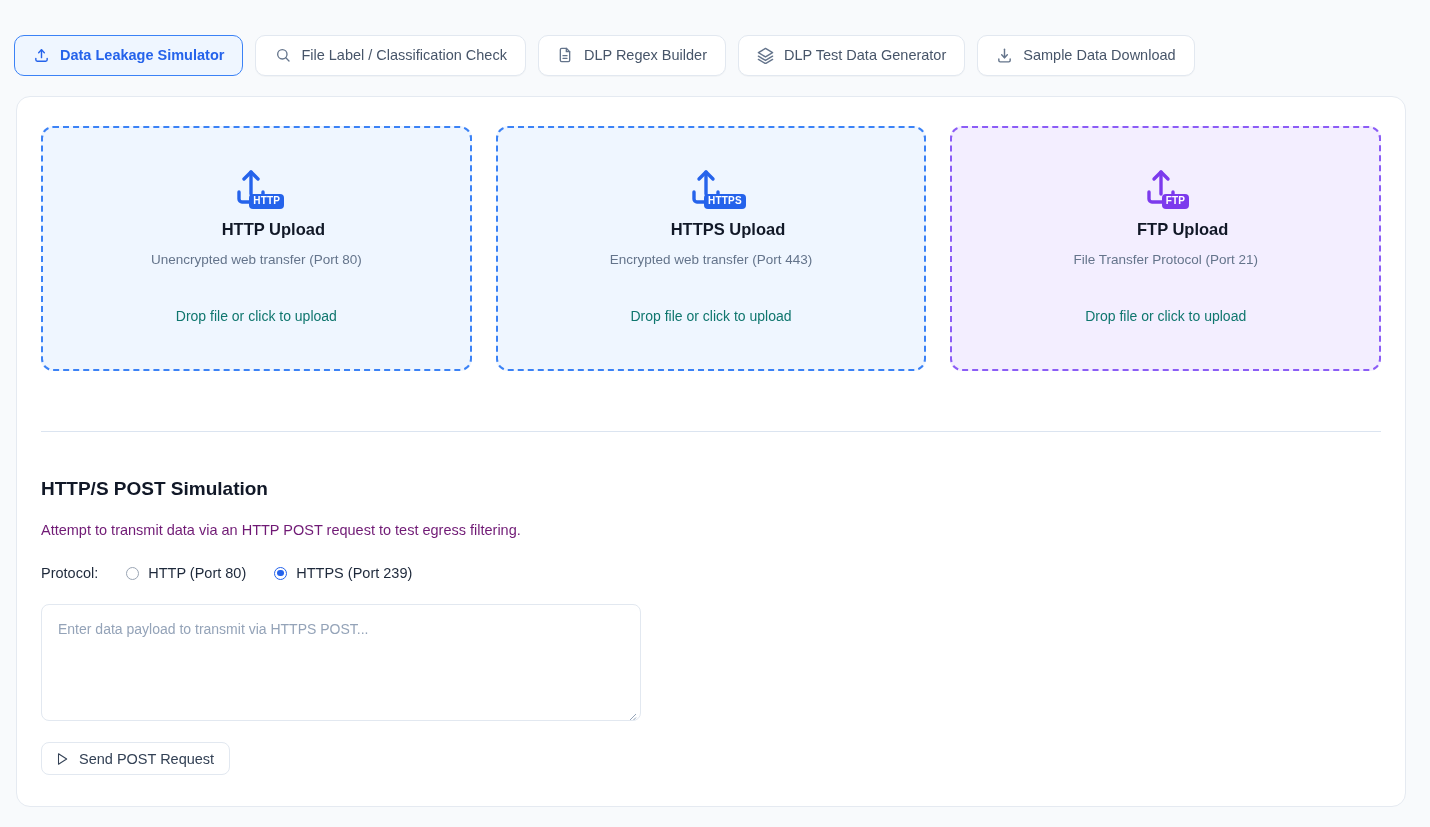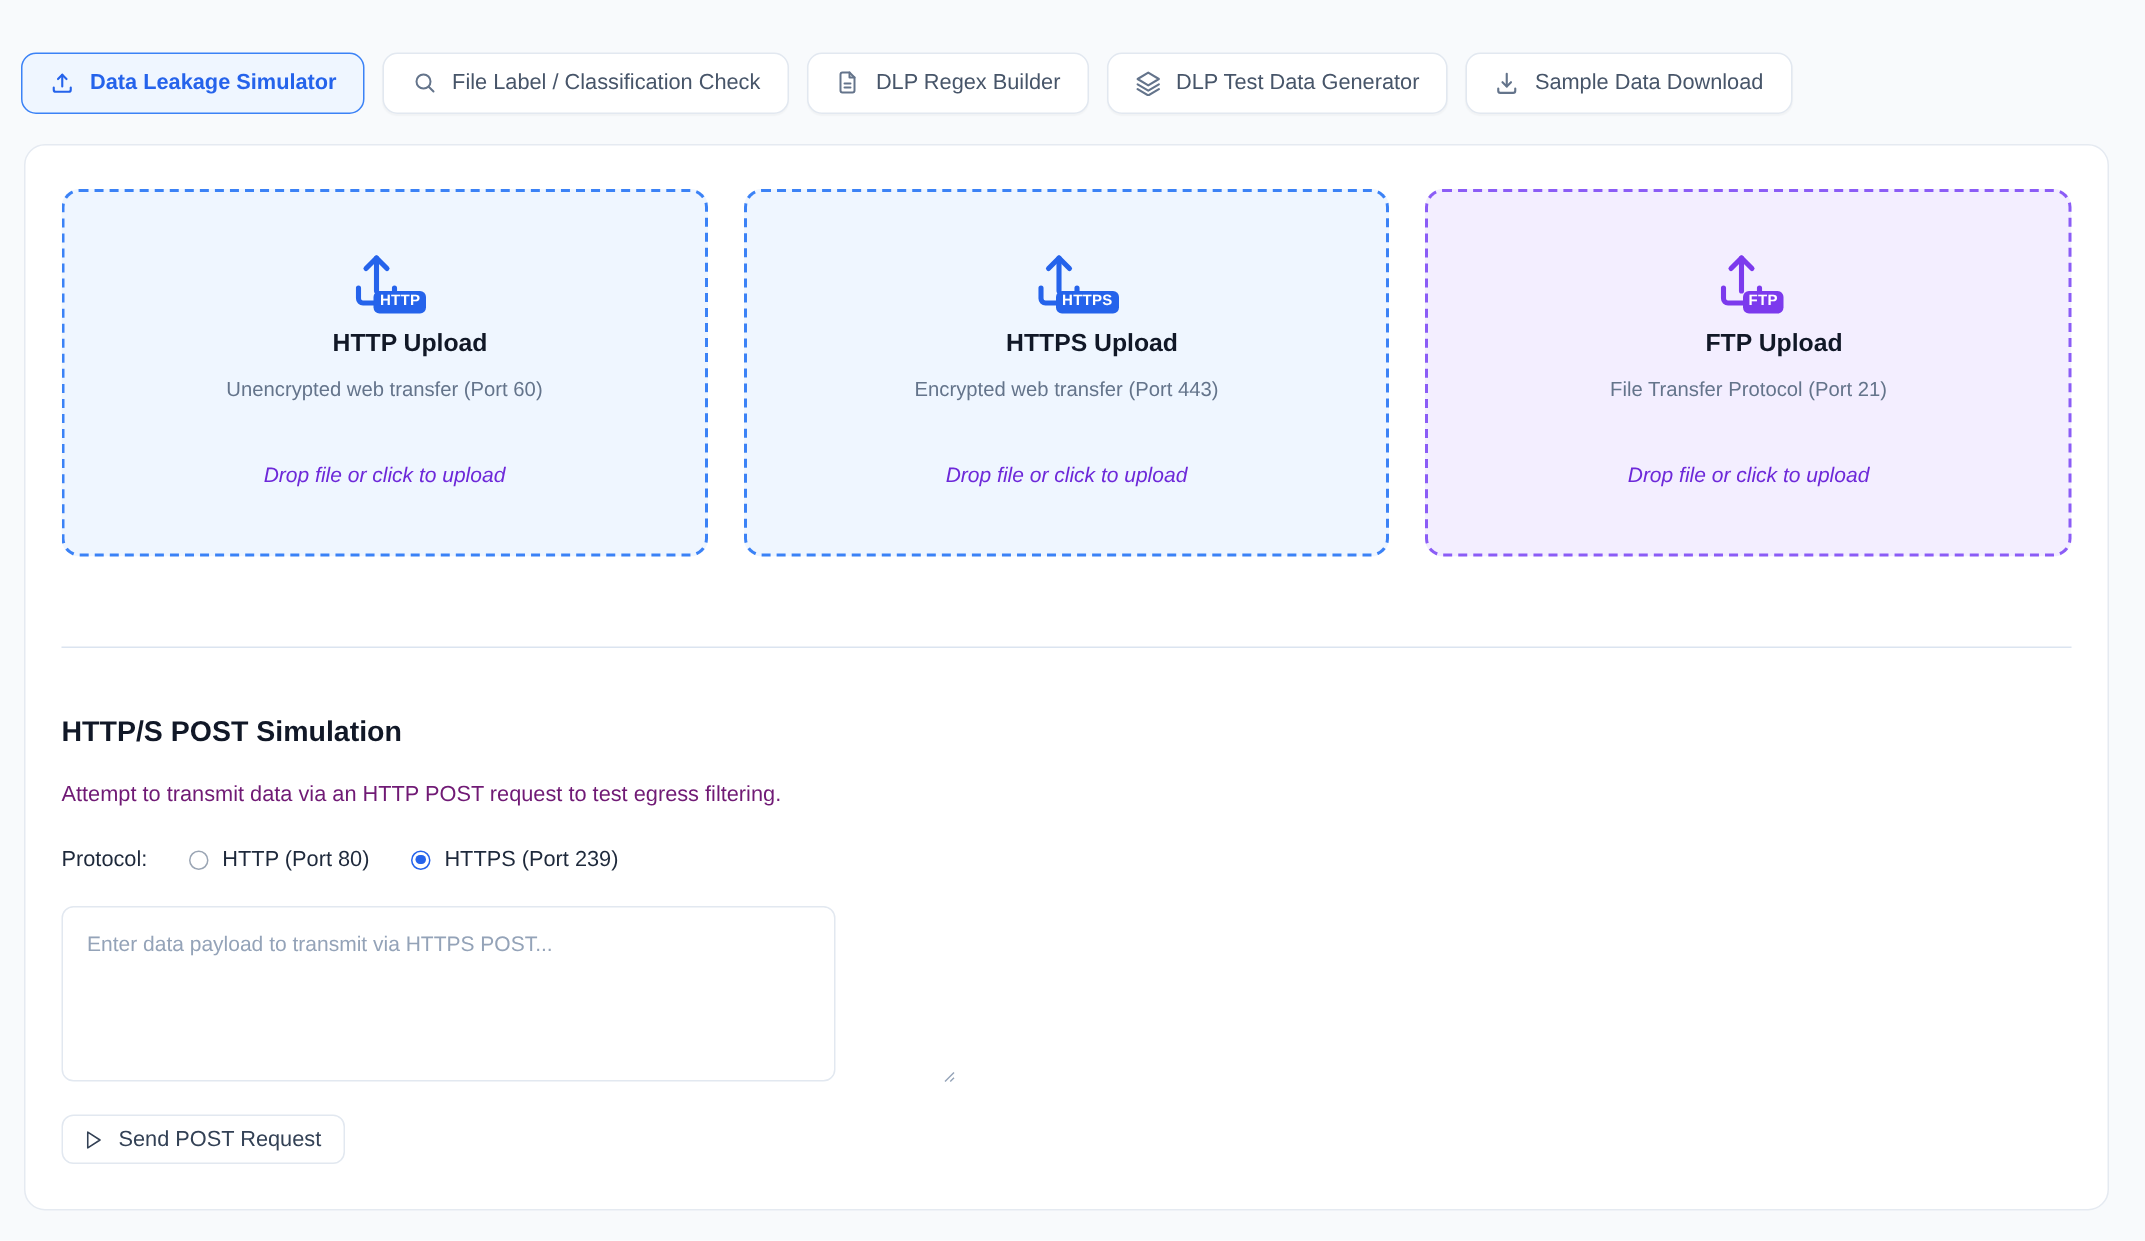--- a/index.html
+++ b/index.html
@@ -118,23 +118,22 @@
     margin-top: 2px;
     padding-left: 34px;
   }
   .card-sub {
     font-size: 13.5px;
     color: #64748b;
     margin-top: 13px;
   }
   .card-drop {
     font-size: 14px;
-    color: #6d28d9;
+    color: #0f766e;
     margin-top: 41px;
-    font-style: italic;
   }
 
   
   .divider {
     height: 1px;
     background: #dbe4f0;
     margin: 60px 0 0 0;
   }
 
   
@@ -180,21 +179,21 @@
   .radio.checked::after {
     content: "";
     position: absolute;
     left: 2.2px; top: 2.2px;
     width: 6.6px; height: 6.6px;
     border-radius: 50%;
     background: #2563eb;
   }
   .payload {
     margin-top: 23px;
-    width: 516px;
+    width: 600px;
     height: 117px;
     border: 1px solid #e2e8f0;
     border-radius: 8px;
     background: #fff;
     padding: 16px 16px;
     font-family: "Liberation Sans", sans-serif;
     font-size: 14px;
     color: #1e293b;
     resize: none;
     outline: none;
@@ -294,21 +293,21 @@
     <div class="card">
       <div class="card-icon">
         <svg width="52" height="48" viewBox="0 0 52 48" fill="none" stroke="#2563eb" stroke-width="3.4" stroke-linecap="round" stroke-linejoin="round">
           <path d="M9 28v7a3 3 0 0 0 3 3h18a3 3 0 0 0 3-3v-7"></path>
           <polyline points="14 15 21 8 28 15"></polyline>
           <line x1="21" y1="8" x2="21" y2="30"></line>
         </svg>
         <span class="badge">HTTP</span>
       </div>
       <div class="card-title">HTTP Upload</div>
-      <div class="card-sub">Unencrypted web transfer (Port 60)</div>
+      <div class="card-sub">Unencrypted web transfer (Port 80)</div>
       <div class="card-drop">Drop file or click to upload</div>
     </div>
 
     <div class="card">
       <div class="card-icon">
         <svg width="52" height="48" viewBox="0 0 52 48" fill="none" stroke="#2563eb" stroke-width="3.4" stroke-linecap="round" stroke-linejoin="round">
           <path d="M9 28v7a3 3 0 0 0 3 3h18a3 3 0 0 0 3-3v-7"></path>
           <polyline points="14 15 21 8 28 15"></polyline>
           <line x1="21" y1="8" x2="21" y2="30"></line>
         </svg>

